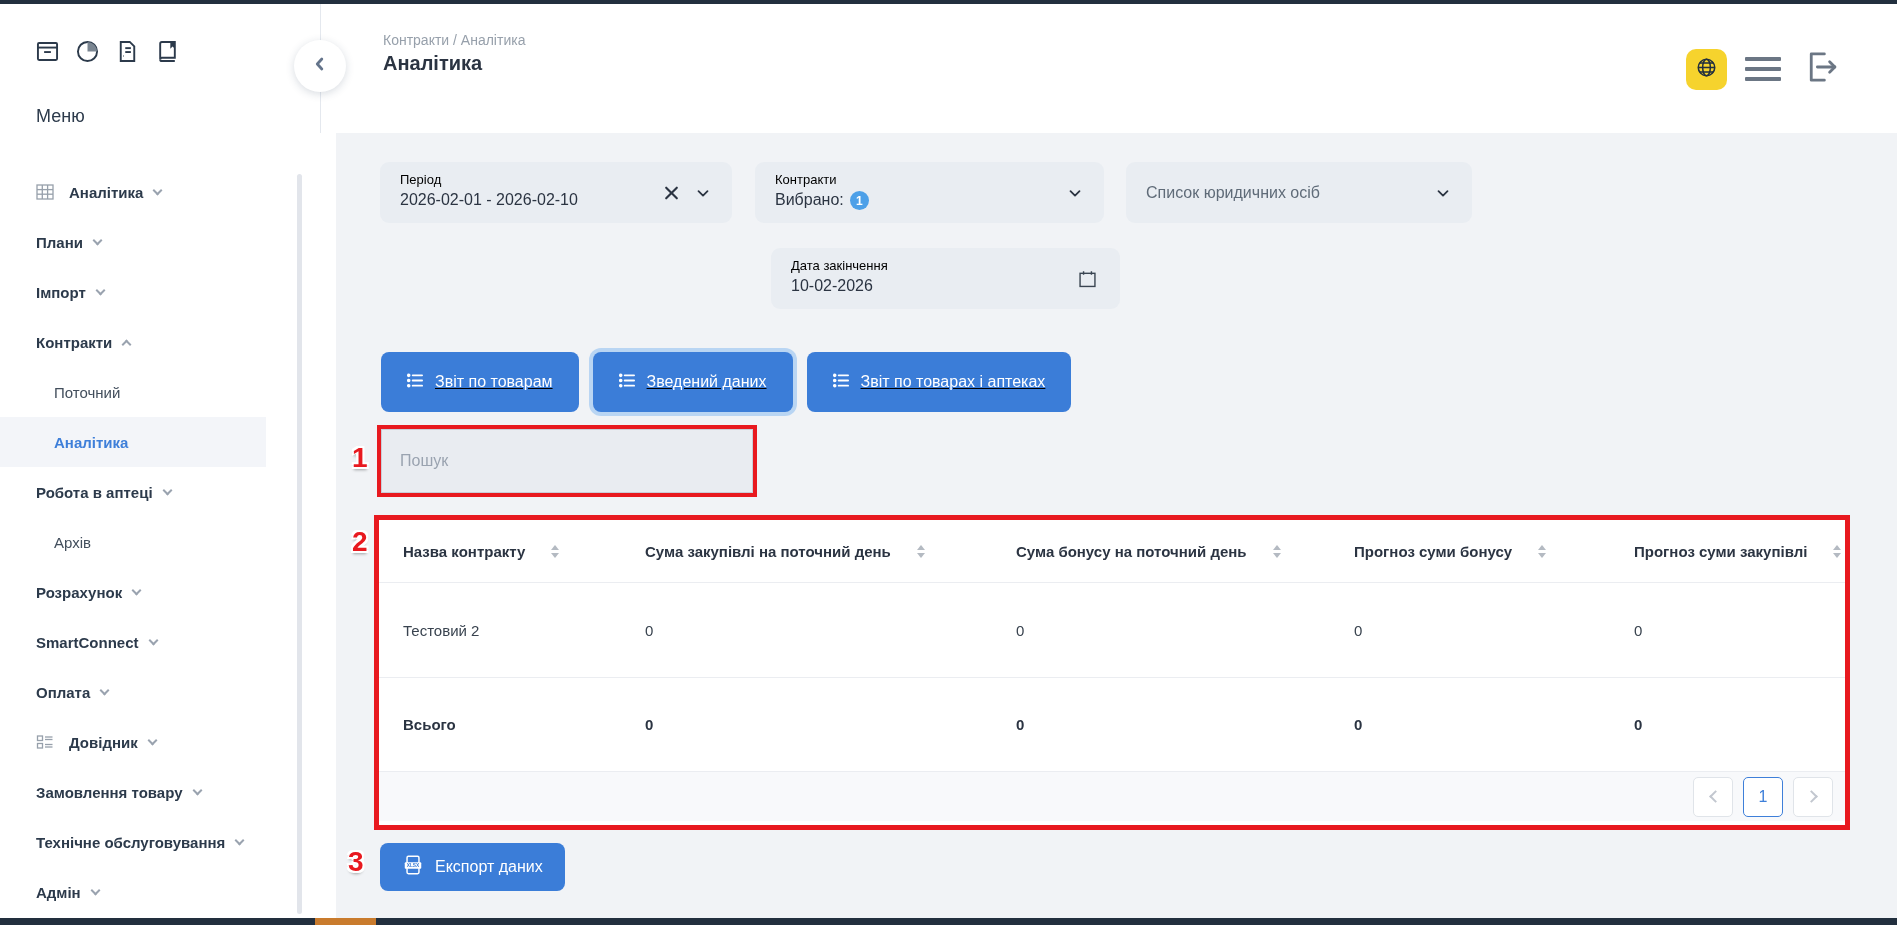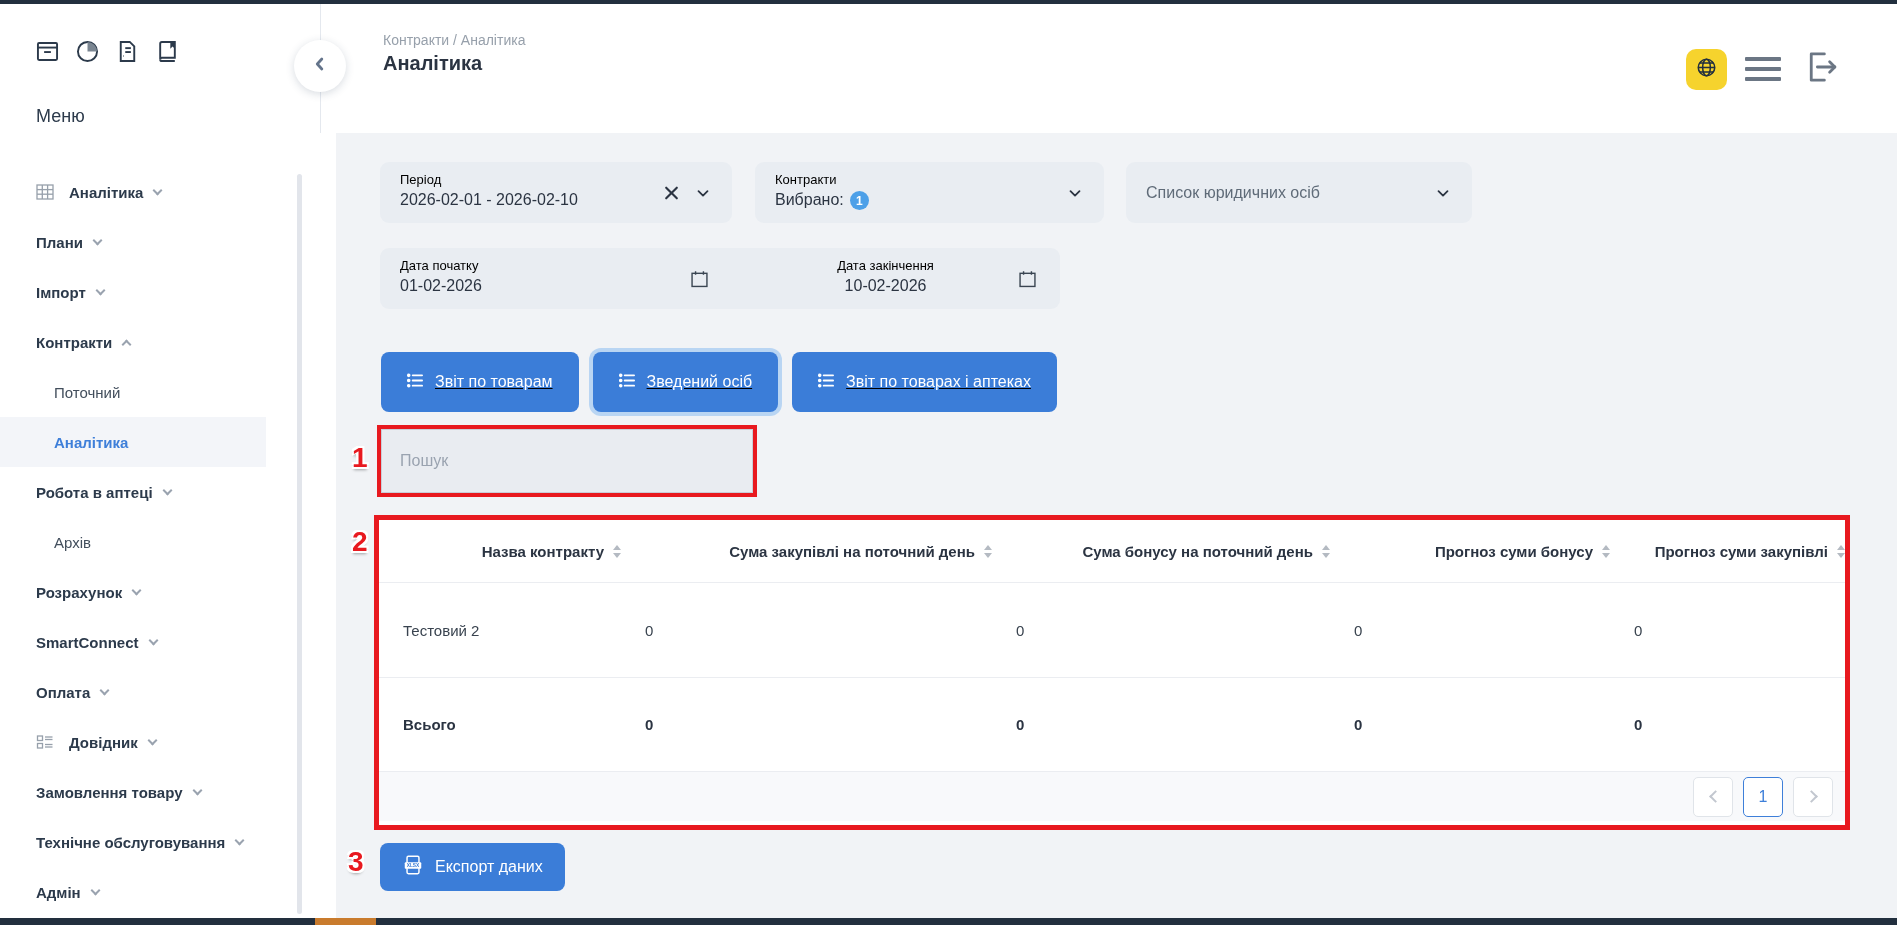--- a/index.html
+++ b/index.html
@@ -56,21 +56,21 @@
     display:flex; align-items:center; gap:11px; padding:0 26px; cursor:pointer; font-family:"Liberation Sans",sans-serif; }
   .rbtn.selected { box-shadow:0 0 0 4px #b9d5f3; }
 
   .ann-box1 { position:absolute; left:377px; top:425px; width:380px; height:72px; border:4px solid #e8191f; background:#fff; z-index:5; }
   .search-input { width:100%; height:100%; background:#e9ecf1; border:1px solid #c9ced8; outline:none;
     font-size:16px; color:#2b3442; padding:0 18px; font-family:"Liberation Sans",sans-serif; }
   .search-input::placeholder { color:#9aa3b0; }
 
   .ann-box2 { position:absolute; left:374px; top:515px; width:1476px; height:315px; border:5px solid #e8191f; background:#fff; z-index:5; }
   .tgrid { display:grid; grid-template-columns:242px 371px 338px 280px 1fr; }
-  .th { height:62px; display:flex; align-items:center; gap:9px; padding-left:24px; font-size:15px; font-weight:bold; color:#2b3442;justify-content:flex-end; }
+  .th { height:62px; display:flex; align-items:center; gap:26px; padding-left:24px; font-size:15px; font-weight:bold; color:#2b3442; }
   .td { height:95px; display:flex; align-items:center; padding-left:24px; font-size:15px; color:#39434f; }
   .trow1 .td { height:94px; }
   .trow2 .td { font-weight:bold; color:#2b3442; height:93px; }
   .tsep { border-top:1px solid #ebedf1; }
   .sort { display:inline-flex; flex-direction:column; gap:3px; cursor:pointer; }
   .s-up { width:0; height:0; border-left:4px solid transparent; border-right:4px solid transparent; border-bottom:5px solid #b4bac2; }
   .s-dn { width:0; height:0; border-left:4px solid transparent; border-right:4px solid transparent; border-top:5px solid #b4bac2; }
   .tfooter { height:50px; background:#f8f9fb; display:flex; align-items:center; justify-content:flex-end; gap:10px; padding-right:12px; }
   .pg-btn { width:40px; height:40px; border:1px solid #e0e4e9; border-radius:5px; background:#fff;
     display:flex; align-items:center; justify-content:center; cursor:pointer; font-size:16px; }
@@ -270,33 +270,22 @@
 
   <div class="fbox single-line" style="left:1126px; top:162px; width:346px; height:61px;">
     <div class="fvalue">Список юридичних осіб</div>
     <span class="f-ico" style="right:20px;">
         <svg width="18" height="18" viewBox="0 0 24 24" fill="none" stroke="#2b3442" stroke-width="2.4" stroke-linecap="round" stroke-linejoin="round">
           <polyline points="6,9.5 12,15.5 18,9.5"></polyline>
         </svg>
       </span>
   </div>
 
-  <div class="fbox" style="left:380px; top:248px; width:352px; height:61px;">
-    <div class="flabel">Дата початку</div>
-    <div class="fvalue">01-02-2026</div>
-    <span class="f-ico" style="right:22px;">
-        <svg width="21" height="21" viewBox="0 0 24 24" fill="none" stroke="#3a4552" stroke-width="1.6">
-          <rect x="3.5" y="5.5" width="17" height="15"></rect>
-          <line x1="7.5" y1="3" x2="7.5" y2="7"></line>
-          <line x1="16.5" y1="3" x2="16.5" y2="7"></line>
-        </svg>
-      </span>
-  </div>
-
-  <div class="fbox" style="left:711px; top:248px; width:349px; height:61px;text-align:center;">
+
+  <div class="fbox" style="left:771px; top:248px; width:349px; height:61px;">
     <div class="flabel">Дата закінчення</div>
     <div class="fvalue">10-02-2026</div>
     <span class="f-ico" style="right:22px;">
         <svg width="21" height="21" viewBox="0 0 24 24" fill="none" stroke="#3a4552" stroke-width="1.6">
           <rect x="3.5" y="5.5" width="17" height="15"></rect>
           <line x1="7.5" y1="3" x2="7.5" y2="7"></line>
           <line x1="16.5" y1="3" x2="16.5" y2="7"></line>
         </svg>
       </span>
   </div>
@@ -315,21 +304,21 @@
     </button>
     <button class="rbtn selected">
       <span><svg width="17" height="15" viewBox="0 0 18 16" stroke="#fff" stroke-width="2" stroke-linecap="round">
             <line x1="6" y1="2.5" x2="16" y2="2.5"></line>
             <line x1="6" y1="8" x2="16" y2="8"></line>
             <line x1="6" y1="13.5" x2="16" y2="13.5"></line>
             <circle cx="1.8" cy="2.5" r="0.9" fill="#fff"></circle>
             <circle cx="1.8" cy="8" r="0.9" fill="#fff"></circle>
             <circle cx="1.8" cy="13.5" r="0.9" fill="#fff"></circle>
           </svg></span>
-      <span>Зведений осіб</span>
+      <span>Зведений даних</span>
     </button>
     <button class="rbtn">
       <span><svg width="17" height="15" viewBox="0 0 18 16" stroke="#fff" stroke-width="2" stroke-linecap="round">
             <line x1="6" y1="2.5" x2="16" y2="2.5"></line>
             <line x1="6" y1="8" x2="16" y2="8"></line>
             <line x1="6" y1="13.5" x2="16" y2="13.5"></line>
             <circle cx="1.8" cy="2.5" r="0.9" fill="#fff"></circle>
             <circle cx="1.8" cy="8" r="0.9" fill="#fff"></circle>
             <circle cx="1.8" cy="13.5" r="0.9" fill="#fff"></circle>
           </svg></span>

